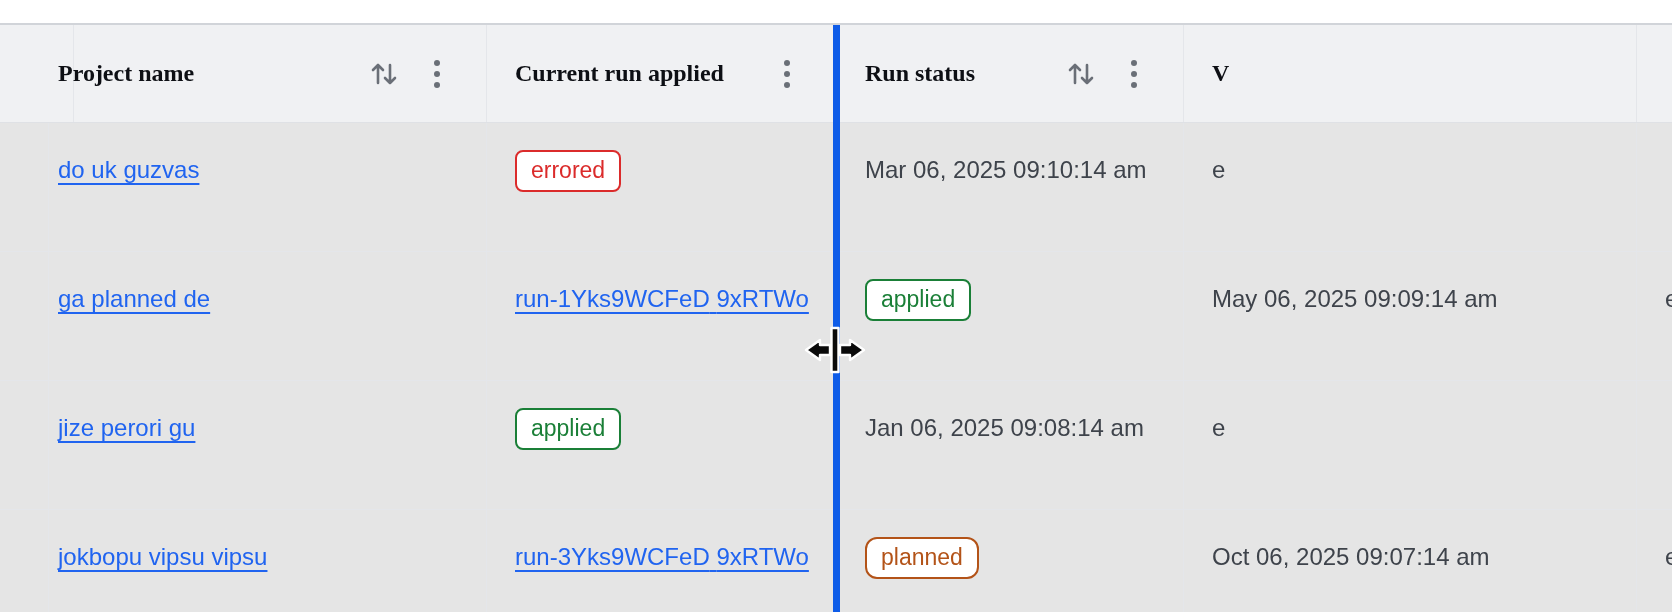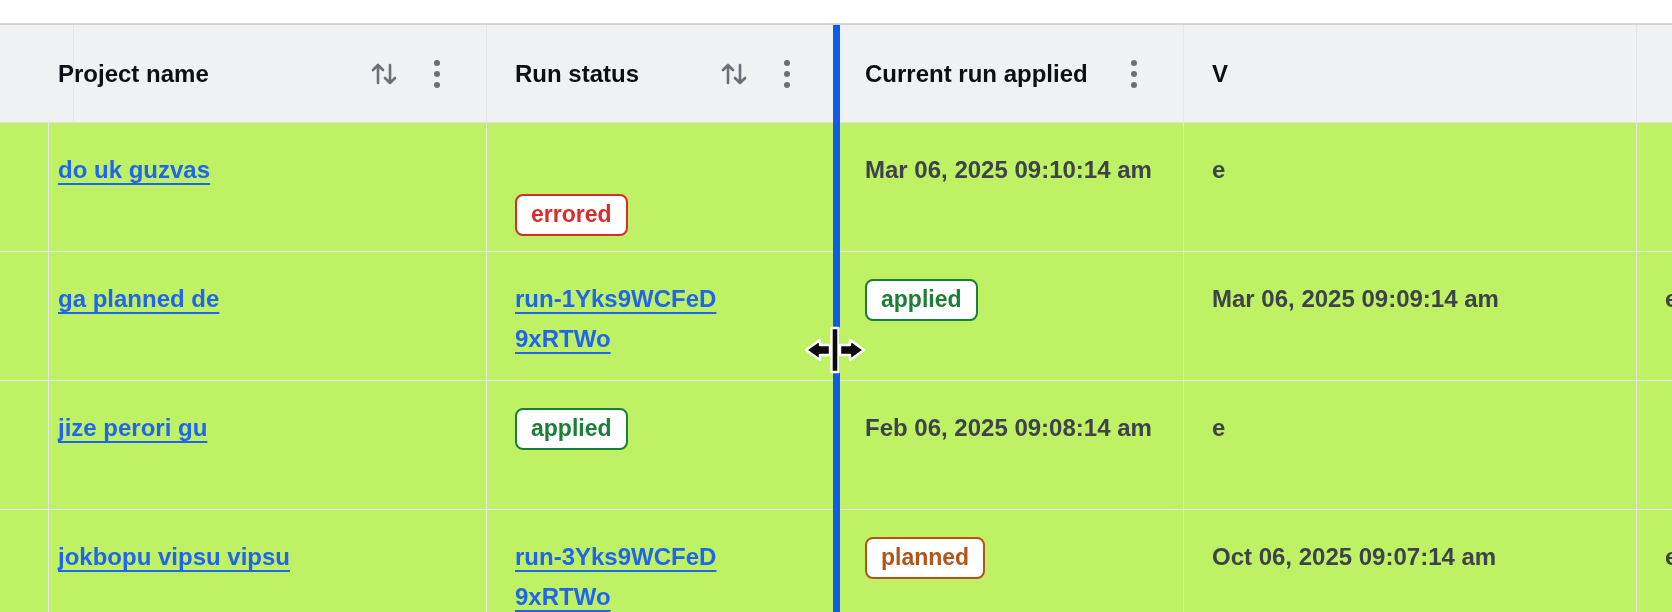--- a/index.html
+++ b/index.html
@@ -6,28 +6,28 @@
   html,body { width:1672px; height:612px; overflow:hidden; background:#ffffff;
               font-family:"Liberation Sans", sans-serif; }
   .stage { position:relative; width:1672px; height:612px; background:#ffffff; overflow:hidden; }
 
   .table { position:absolute; top:23px; left:0; width:1672px; border-top:2px solid #d1d4d9; }
 
   .tr { display:grid; grid-template-columns:30px 457px 350px 347px 453px 1fr; }
   .cell { border-right:1px solid #e4e6ea; overflow:hidden; }
 
   .thead .tr { background:#f0f1f3; height:98px; border-bottom:1px solid #dfe1e5; }
-  .th { display:flex; align-items:center; padding:0 45px 0 28px; }
+  .th { display:flex; align-items:center; padding:0 45px 0 28px;font-family:Liberation Serif, serif; }
   .th-label { font-size:24px; font-weight:700; color:#0d0f14; white-space:nowrap;
               overflow:hidden; flex:0 1 auto; }
   .th-spacer { flex:1 1 0; min-width:10px; }
   .icon-btn { display:flex; align-items:center; justify-content:center; flex:0 0 auto; }
   .sort-btn { margin-right:34px; }
 
-  .tbody .tr { background:#bef264; height:129px; border-bottom:1px solid #e4e6ea;font-weight:bold; }
+  .tbody .tr { background:#e5e5e5; height:129px; border-bottom:1px solid #e4e6ea; }
   .td { padding:27px 20px 0 28px; font-size:24px; line-height:40px; color:#3e434b; }
 
   a.cell-link { color:#2064f0; text-decoration:underline; text-decoration-thickness:2px;
                 text-underline-offset:5px; cursor:pointer; }
   a.cell-link span { display:inline; }
   .run-line { display:block; }
 
   .status-badge { display:inline-block; border:2px solid; border-radius:8px;
                   padding:3px 14px 5px 14px; font-size:23px; line-height:30px;
                   background:#ffffff; white-space:nowrap; }
@@ -63,67 +63,67 @@
           </span>
           <span class="icon-btn">
             <svg width="8" height="30" viewBox="0 0 8 30" fill="#6a6f77">
               <circle cx="4" cy="4" r="3"></circle>
                 <circle cx="4" cy="15" r="3"></circle>
                 <circle cx="4" cy="26" r="3"></circle>
             </svg>
           </span>
         </div>
 
-
-        <div class="cell th">
-          <span class="th-label">Run status</span>
-          <span class="th-spacer"></span>
-          <span class="icon-btn sort-btn">
-            <svg width="30" height="34" viewBox="0 0 30 34" fill="none" stroke="#6a6f77" stroke-width="2.6" stroke-linecap="round" stroke-linejoin="round">
-              <path d="M9 26 V8 M4 13 L9 8 L14 13"></path>
-              <path d="M21 8 V26 M16 21 L21 26 L26 21"></path>
-            </svg>
-          </span>
-          <span class="icon-btn">
-            <svg width="8" height="30" viewBox="0 0 8 30" fill="#6a6f77">
-              <circle cx="4" cy="4" r="3"></circle>
-                <circle cx="4" cy="15" r="3"></circle>
-                <circle cx="4" cy="26" r="3"></circle>
-            </svg>
-          </span>
-        </div>
 
         <div class="cell th">
           <span class="th-label">Current run applied</span>
           <span class="th-spacer"></span>
           <span class="icon-btn">
             <svg width="8" height="30" viewBox="0 0 8 30" fill="#6a6f77">
               <circle cx="4" cy="4" r="3"></circle>
                 <circle cx="4" cy="15" r="3"></circle>
                 <circle cx="4" cy="26" r="3"></circle>
             </svg>
           </span>
         </div>
 
         <div class="cell th">
+          <span class="th-label">Run status</span>
+          <span class="th-spacer"></span>
+          <span class="icon-btn sort-btn">
+            <svg width="30" height="34" viewBox="0 0 30 34" fill="none" stroke="#6a6f77" stroke-width="2.6" stroke-linecap="round" stroke-linejoin="round">
+              <path d="M9 26 V8 M4 13 L9 8 L14 13"></path>
+              <path d="M21 8 V26 M16 21 L21 26 L26 21"></path>
+            </svg>
+          </span>
+          <span class="icon-btn">
+            <svg width="8" height="30" viewBox="0 0 8 30" fill="#6a6f77">
+              <circle cx="4" cy="4" r="3"></circle>
+                <circle cx="4" cy="15" r="3"></circle>
+                <circle cx="4" cy="26" r="3"></circle>
+            </svg>
+          </span>
+        </div>
+
+        <div class="cell th">
           <span class="th-label">V</span>
         </div>
 
       </div>
     </div>
 
     <div class="tbody">
 
       <div class="tr">
         <div class="cell td"></div>
         <div class="cell td">
           <a class="cell-link">do uk guzvas</a>
         </div>
         <div class="cell td">
-          <span class="status-badge" style="color: rgb(219, 43, 43); border-color: rgb(219, 43, 43); margin-top: 44px;">errored</span>
+          <span class="status-badge" style="color: rgb(219, 43, 43); border-color: rgb(219, 43, 43);">errored</span>
         </div>
         <div class="cell td">
           <span class="timestamp">Mar 06, 2025 09:10:14 am</span>
         </div>
         <div class="cell td">
           <span>e</span>
         </div>
       </div>
 
       <div class="tr">
@@ -134,56 +134,56 @@
         <div class="cell td">
           <a class="cell-link">
             <span class="run-line">run-1Yks9WCFeD</span>
             <span class="run-line">9xRTWo</span>
           </a>
         </div>
         <div class="cell td">
           <span class="status-badge" style="color: rgb(26, 127, 55); border-color: rgb(26, 127, 55);">applied</span>
         </div>
         <div class="cell td">
-          <span class="timestamp">Mar 06, 2025 09:09:14 am</span>
+          <span class="timestamp">May 06, 2025 09:09:14 am</span>
         </div>
         <div class="cell td">
           <span>e</span>
         </div>
       </div>
 
       <div class="tr">
         <div class="cell td"></div>
         <div class="cell td">
           <a class="cell-link">jize perori gu</a>
         </div>
         <div class="cell td">
           <span class="status-badge" style="color: rgb(26, 127, 55); border-color: rgb(26, 127, 55);">applied</span>
         </div>
         <div class="cell td">
-          <span class="timestamp">Feb 06, 2025 09:08:14 am</span>
+          <span class="timestamp">Jan 06, 2025 09:08:14 am</span>
         </div>
         <div class="cell td">
           <span>e</span>
         </div>
       </div>
 
       <div class="tr">
         <div class="cell td"></div>
         <div class="cell td">
           <a class="cell-link">jokbopu vipsu vipsu</a>
         </div>
         <div class="cell td">
           <a class="cell-link">
             <span class="run-line">run-3Yks9WCFeD</span>
             <span class="run-line">9xRTWo</span>
           </a>
         </div>
         <div class="cell td">
-          <span class="status-badge" style="color: rgb(179, 83, 24); border-color: rgb(179, 83, 24);">planned</span>
+          <span class="status-badge" style="color: rgb(179, 83, 24); border-color: rgb(179, 83, 24); border-radius: 12px;">planned</span>
         </div>
         <div class="cell td">
           <span class="timestamp">Oct 06, 2025 09:07:14 am</span>
         </div>
         <div class="cell td">
           <span>e</span>
         </div>
       </div>
 
     </div>

